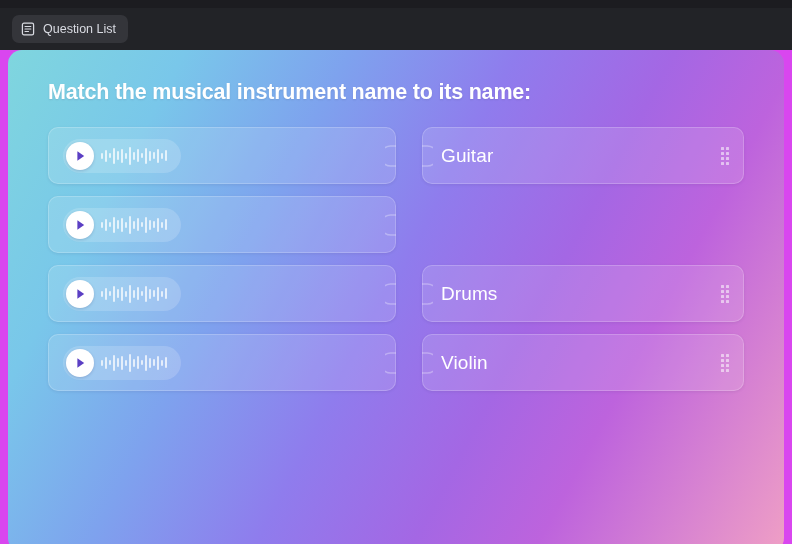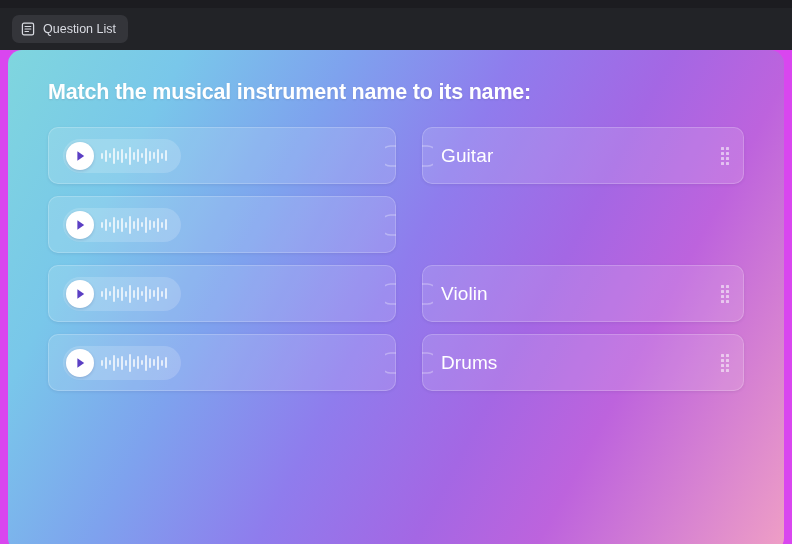--- a/index.html
+++ b/index.html
@@ -357,21 +357,21 @@
               <div class="notch-right"><svg width="11" height="22" viewBox="0 0 11 22">
                   <path d="M11 0 H4 A6 6 0 0 0 4 22 H11 Z" fill="rgba(255,255,255,0.0)" stroke="none"></path>
                   <path d="M11 1 H5.5 A6.2 6.2 0 0 0 5.5 21 H11" fill="none" stroke="rgba(255,255,255,0.30)" stroke-width="1.3"></path>
                 </svg></div>
             </div>
             <div class="gap-connector"></div>
             <div class="card card-right">
               <div class="notch-left"><svg width="11" height="22" viewBox="0 0 11 22">
                   <path d="M0 1 H5.5 A6.2 6.2 0 0 1 5.5 21 H0" fill="none" stroke="rgba(255,255,255,0.30)" stroke-width="1.3"></path>
                 </svg></div>
-              <div class="answer-text">Violin</div>
+              <div class="answer-text">Drums</div>
               <div class="drag-handle">
                 <i></i>
                 <i></i>
                 <i></i>
                 <i></i>
                 <i></i>
                 <i></i>
                 <i></i>
                 <i></i>
               </div>
@@ -408,21 +408,21 @@
               <div class="notch-right"><svg width="11" height="22" viewBox="0 0 11 22">
                   <path d="M11 0 H4 A6 6 0 0 0 4 22 H11 Z" fill="rgba(255,255,255,0.0)" stroke="none"></path>
                   <path d="M11 1 H5.5 A6.2 6.2 0 0 0 5.5 21 H11" fill="none" stroke="rgba(255,255,255,0.30)" stroke-width="1.3"></path>
                 </svg></div>
             </div>
             <div class="gap-connector"></div>
             <div class="card card-right">
               <div class="notch-left"><svg width="11" height="22" viewBox="0 0 11 22">
                   <path d="M0 1 H5.5 A6.2 6.2 0 0 1 5.5 21 H0" fill="none" stroke="rgba(255,255,255,0.30)" stroke-width="1.3"></path>
                 </svg></div>
-              <div class="answer-text">Drums</div>
+              <div class="answer-text">Violin</div>
               <div class="drag-handle">
                 <i></i>
                 <i></i>
                 <i></i>
                 <i></i>
                 <i></i>
                 <i></i>
                 <i></i>
                 <i></i>
               </div>

